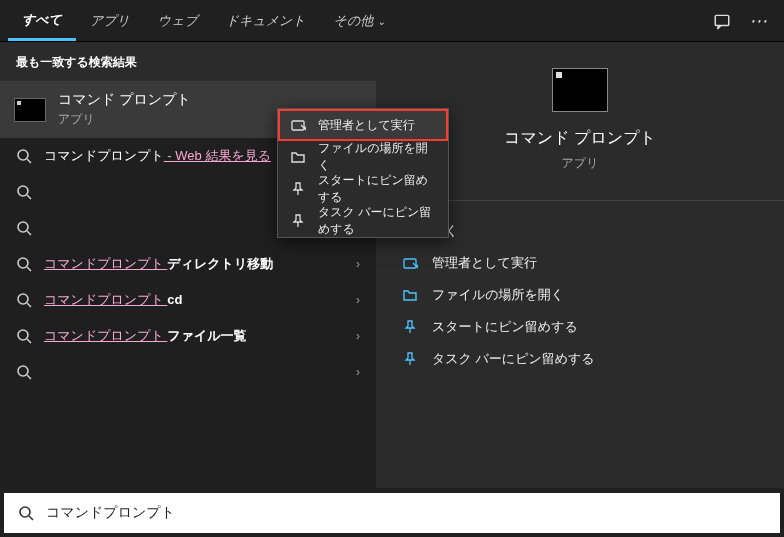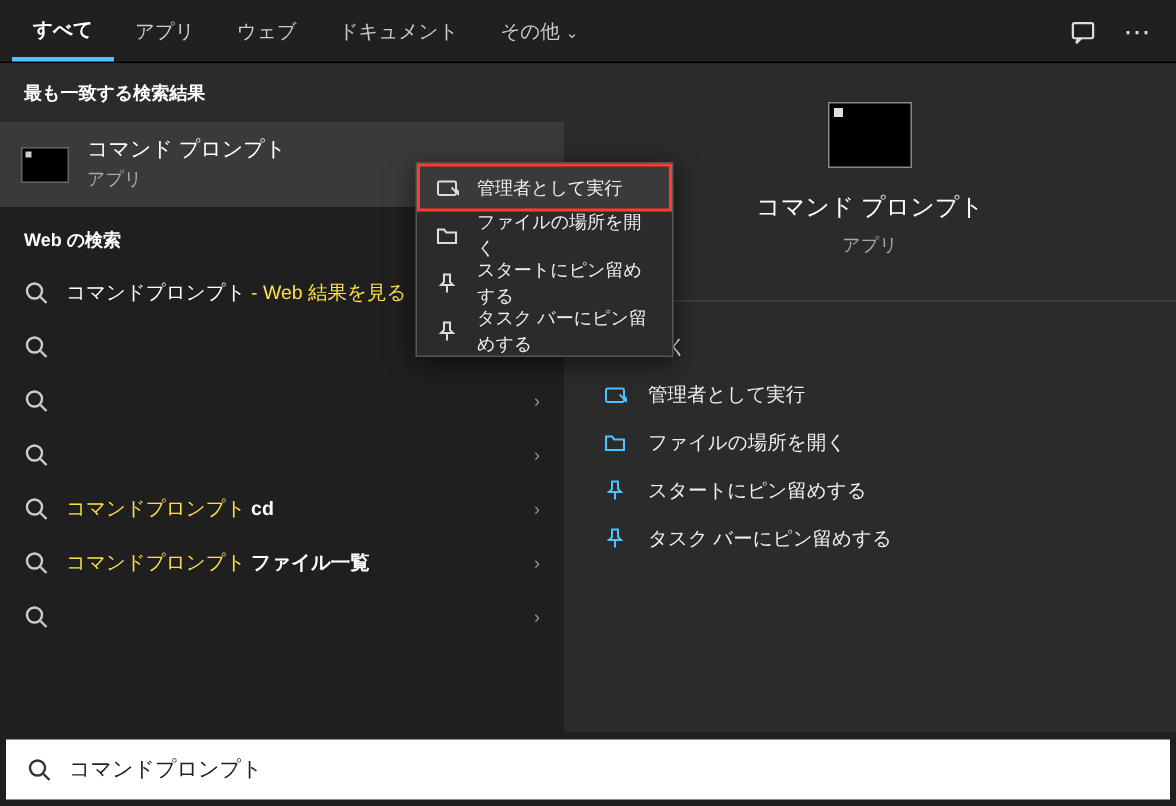--- a/index.html
+++ b/index.html
@@ -13,20 +13,21 @@
   position: relative;
 }
 
 
 .tabs {
   display: flex;
   align-items: center;
   height: 42px;
   padding: 0 8px;
   border-bottom: 1px solid #000;
+  font-style: italic;
 }
 .tab {
   padding: 10px 14px 9px;
   font-size: 13px;
   color: #ccc;
   cursor: pointer;
 }
 .tab.active {
   color: #fff;
   font-weight: 600;
@@ -98,21 +99,21 @@
   height: 36px;
   padding: 0 16px;
   gap: 12px;
   cursor: pointer;
 }
 .search-ic {
   width: 16px; height: 16px;
   flex-shrink: 0;
 }
 .sugg-text { font-size: 13px; color: #fff; }
-.sugg-text .light { color: #fde047; font-weight: 400; }
+.sugg-text .light { color: #f9a8d4; font-weight: 400; text-decoration: underline; }
 .sugg-text .bold { font-weight: 600; }
 .chev-right {
   margin-left: auto;
   color: #999;
   font-size: 12px;
 }
 
 
 .right {
   flex: 1;
@@ -261,21 +262,20 @@
   <div class="left">
     <div class="section-header">最も一致する検索結果</div>
     <div class="best-match">
       <div class="bm-icon"></div>
       <div class="bm-text">
         <div class="title">コマンド プロンプト</div>
         <div class="sub">アプリ</div>
       </div>
     </div>
 
-    <div class="section-header web">Web の検索</div>
     <div class="sugg-list" id="sugg-list">
         <div class="sugg">
           <svg class="search-ic" viewBox="0 0 16 16" style="color: rgb(204, 204, 204);">
             <use href="#ic-search"></use>
           </svg>
           <span class="sugg-text"><span class="">コマンドプロンプト</span><span class="light"> - Web 結果を見る</span></span>
           <span class="chev-right">›</span>
         </div>
         <div class="sugg">
           <svg class="search-ic" viewBox="0 0 16 16" style="color: rgb(204, 204, 204);">
@@ -286,20 +286,21 @@
         <div class="sugg">
           <svg class="search-ic" viewBox="0 0 16 16" style="color: rgb(204, 204, 204);">
             <use href="#ic-search"></use>
           </svg>
           <span class="chev-right">›</span>
         </div>
         <div class="sugg">
           <svg class="search-ic" viewBox="0 0 16 16" style="color: rgb(204, 204, 204);">
             <use href="#ic-search"></use>
           </svg>
+          <span class="sugg-text"><span class="light">コマンドプロンプト </span><span class="bold">ディレクトリ移動</span></span>
           <span class="chev-right">›</span>
         </div>
         <div class="sugg">
           <svg class="search-ic" viewBox="0 0 16 16" style="color: rgb(204, 204, 204);">
             <use href="#ic-search"></use>
           </svg>
           <span class="sugg-text"><span class="light">コマンドプロンプト </span><span class="bold">cd</span></span>
           <span class="chev-right">›</span>
         </div>
         <div class="sugg">

